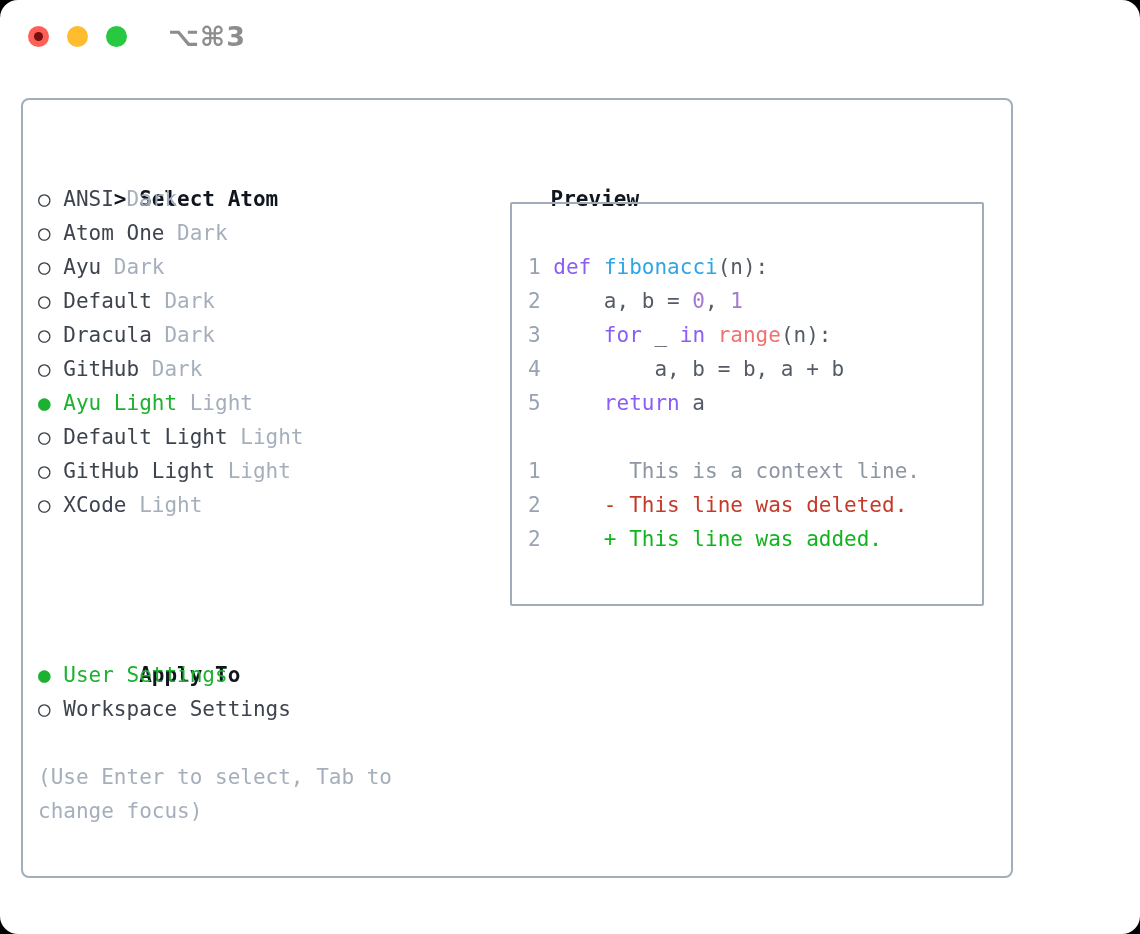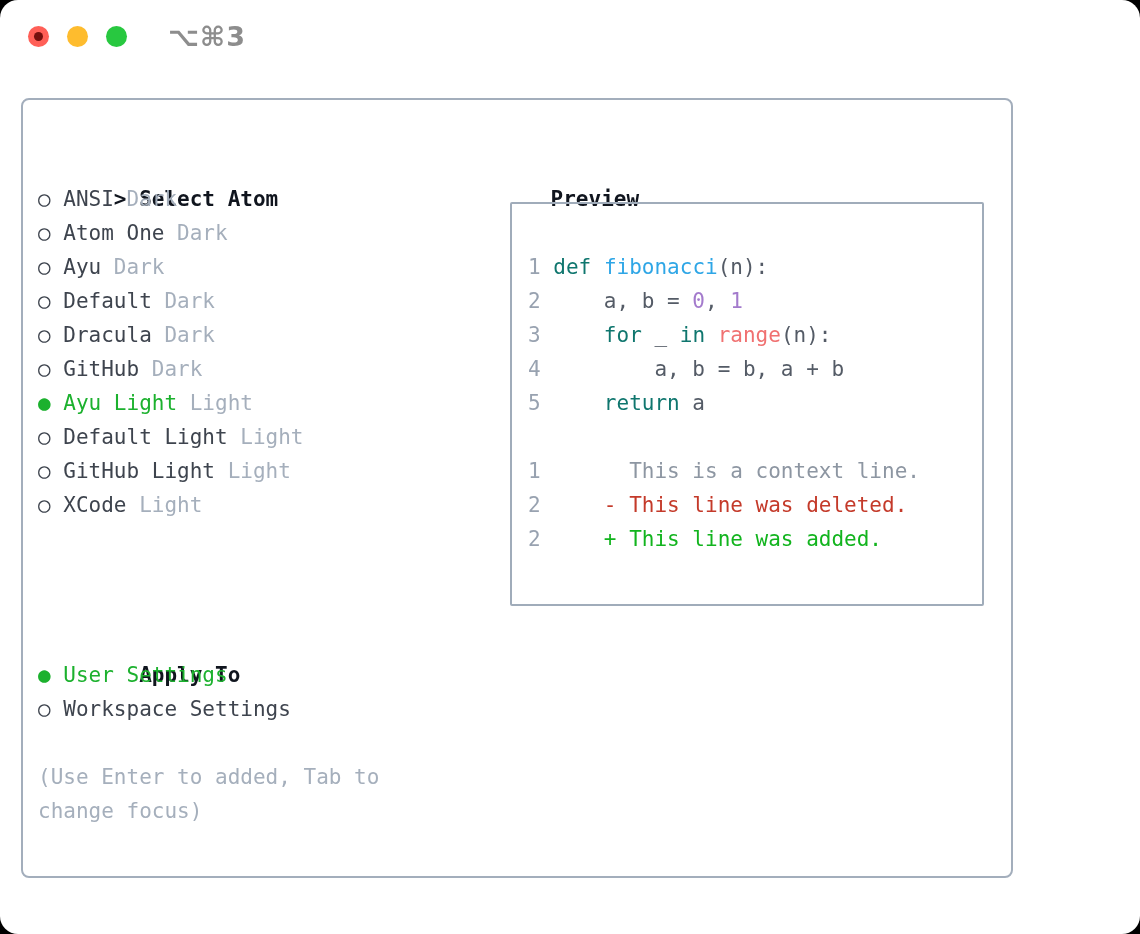--- a/index.html
+++ b/index.html
@@ -47,21 +47,21 @@
   .help       { position:absolute; left:38px; top:760px; }
 
   
   .preview-label { position:absolute; left:500px; top:148px; }
   .preview-box {
     position:absolute; left:510px; top:202px; width:474px; height:404px;
     border:2px solid #a0acba; border-radius:2px;
   }
   .codeblock { position:absolute; left:528px; top:250px; }
   .lnum { display:inline-block; width:2ch; color:#98a2b0; }
-  .tok.kw  { color:#0f766e; }
+  .tok.kw  { color:#8b5cf6; }
   .tok.fn  { color:#2ea6e6; }
   .tok.num { color:#a37acc; }
   .tok.bi  { color:#f07171;text-align:right; }
   .tok.fg  { color:#545b66; }
   .d.context { color:#8d96a2; }
   .d.deleted { color:#c43a2a; }
   .d.added   { color:#12b41e; }
 </style>
 </head>
 <body>
@@ -99,21 +99,21 @@
     <div class="row">
       <span class="m"></span><span class="bold">Apply To</span>
     </div>
     <div id="apply-options">
         <div class="row"><span class="m green">●</span><span class="name green">User Settings</span></div>
         <div class="row"><span class="m">○</span><span class="name">Workspace Settings</span></div>
       </div>
   </div>
 
   <div class="help">
-    <div class="row muted">(Use Enter to added, Tab to</div>
+    <div class="row muted">(Use Enter to select, Tab to</div>
     <div class="row muted">change focus)</div>
   </div>
 
   <div class="preview-label row">
     <span class="bold">Preview</span>
   </div>
   <div class="preview-box"></div>
   <div class="codeblock" id="codeblock">
       <div class="row"><span class="lnum">1</span><span class="tok kw">def</span><span class="tok fg"> </span><span class="tok fn">fibonacci</span><span class="tok fg">(n):</span></div>
       <div class="row"><span class="lnum">2</span><span class="tok fg">    a, b = </span><span class="tok num">0</span><span class="tok fg">, </span><span class="tok num">1</span></div>

